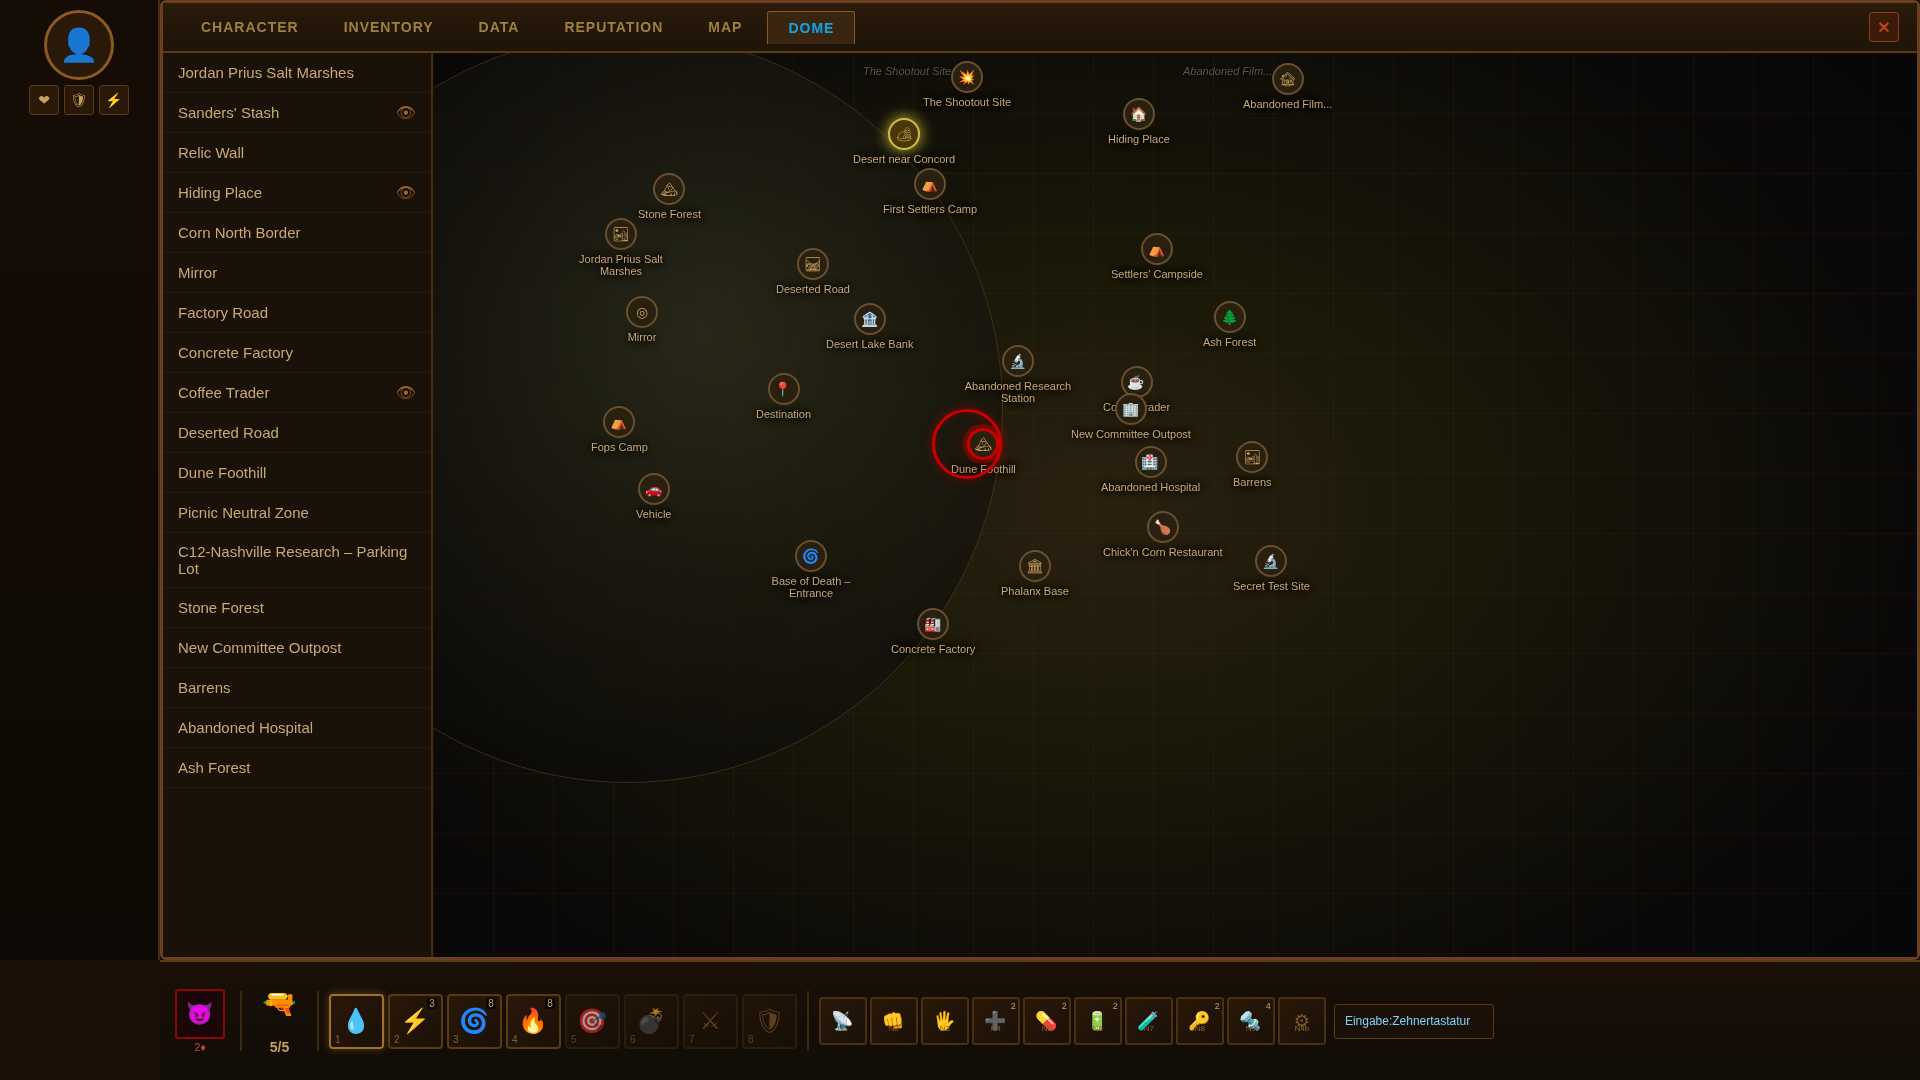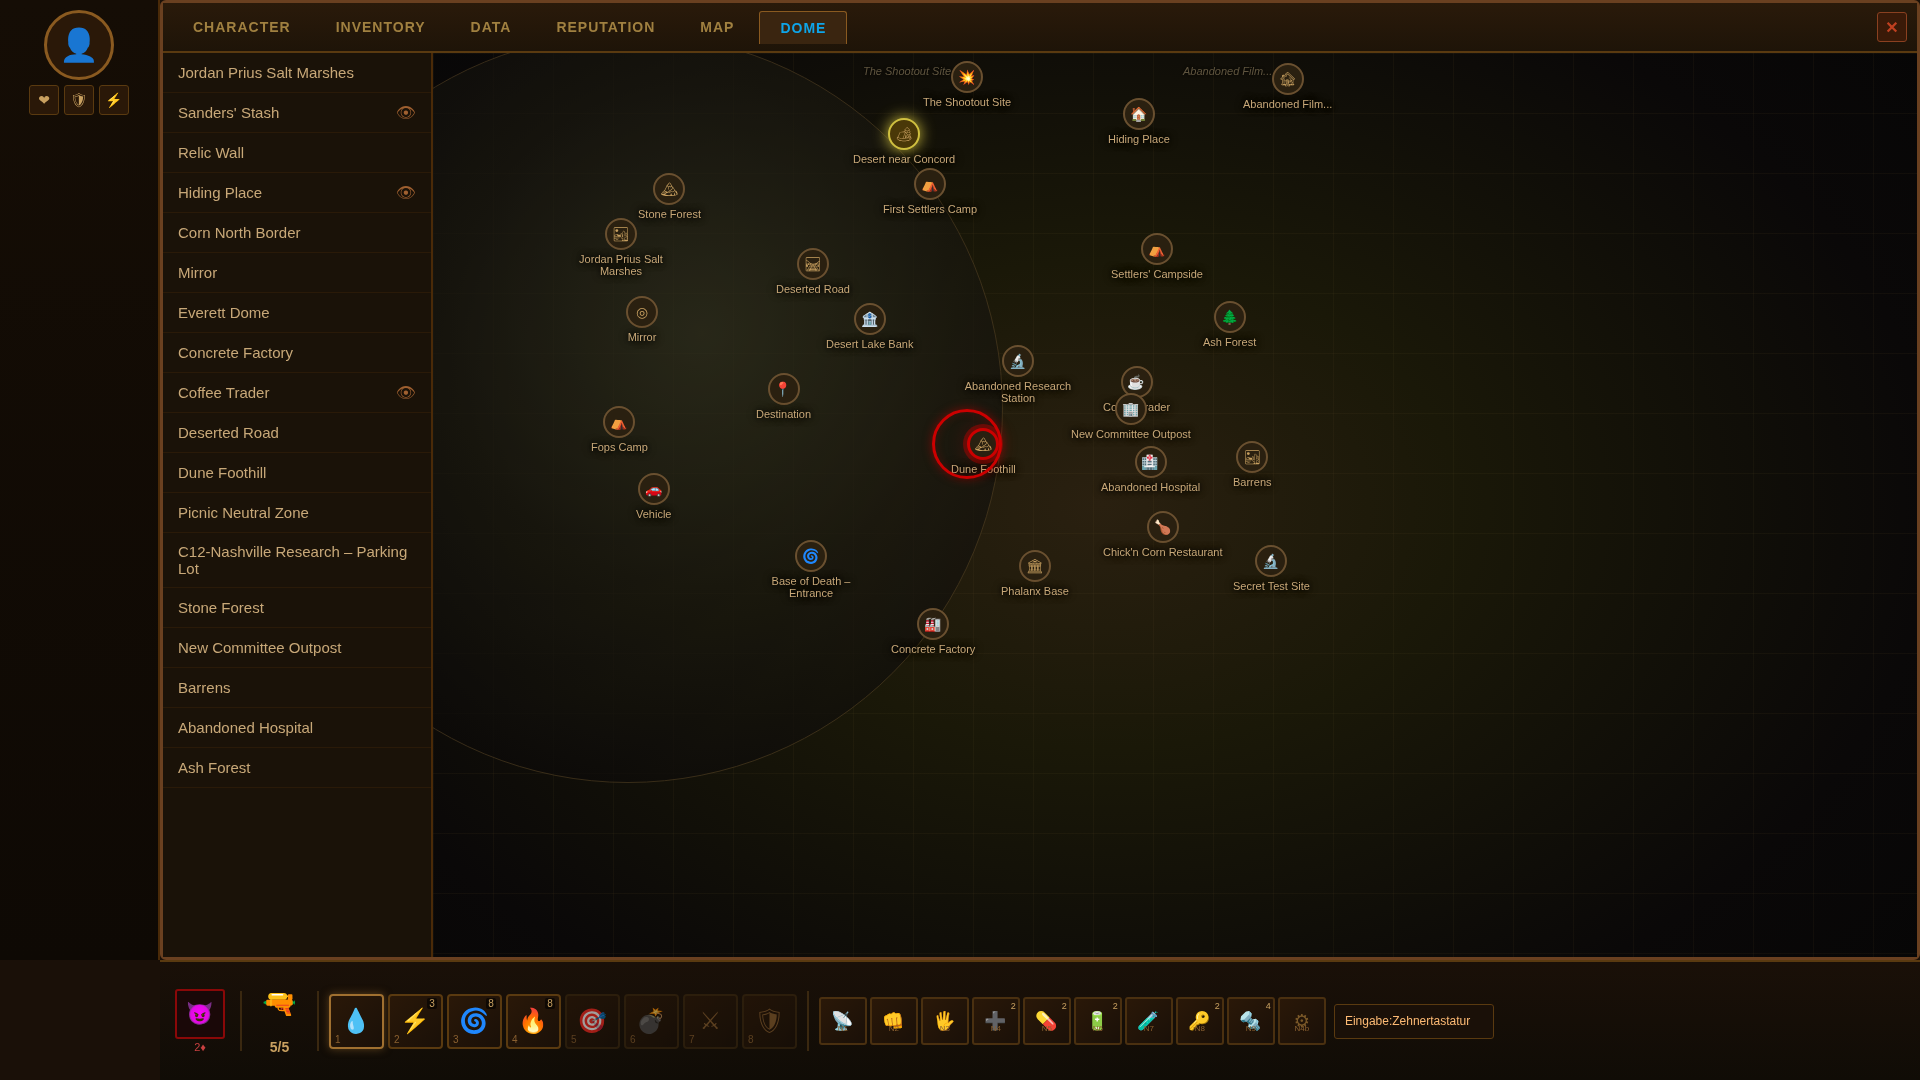--- a/index.html
+++ b/index.html
@@ -24,21 +24,21 @@
       border-radius: 6px;
     }
 
     
     .nav-tabs {
       display: flex;
       align-items: center;
       height: 50px;
       background: linear-gradient(180deg, #2a1a0a 0%, #1e1408 100%);
       border-bottom: 2px solid #5a3a10;
-      padding: 0 10px;
+      padding: 0 18px;
       gap: 5px;
     }
     .nav-tab {
       padding: 8px 20px;
       color: #a08040;
       font-size: 14px;
       font-weight: bold;
       letter-spacing: 1px;
       cursor: pointer;
       border-radius: 3px 3px 0 0;
@@ -437,21 +437,21 @@
           <span class="item-name">Hiding Place</span>
           <span class="item-icon">👁</span>
         </div>
         <div class="sidebar-item">
           <span class="item-name">Corn North Border</span>
         </div>
         <div class="sidebar-item">
           <span class="item-name">Mirror</span>
         </div>
         <div class="sidebar-item">
-          <span class="item-name">Everett Dome</span>
+          <span class="item-name">Factory Road</span>
         </div>
         <div class="sidebar-item">
           <span class="item-name">Concrete Factory</span>
         </div>
         <div class="sidebar-item">
           <span class="item-name">Coffee Trader</span>
           <span class="item-icon">👁</span>
         </div>
         <div class="sidebar-item">
           <span class="item-name">Deserted Road</span>
@@ -667,16 +667,16 @@
       </div>
       <div class="skill-slot-sm">
         <span>🔩</span>
         <span class="sm-count">4</span>
         <span class="sm-label">N9</span>
       </div>
       <div class="skill-slot-sm">
         <span>⚙</span>
         <span class="sm-label">N4b</span>
       </div>
-      <div style="background: rgb(26, 16, 8); border: 1px solid rgb(90, 58, 16); color: #fdba74; padding: 5px 10px; font-size: 12px; border-radius: 3px; margin-left: 5px; min-width: 160px; height: 35px; display: flex; align-items: center;">Eingabe:Zehnertastatur</div>
+      <div style="background: rgb(26, 16, 8); border: 1px solid rgb(90, 58, 16); color: #7dd3fc; padding: 5px 10px; font-size: 12px; border-radius: 3px; margin-left: 5px; min-width: 160px; height: 35px; display: flex; align-items: center;">Eingabe:Zehnertastatur</div>
     </div>
 
 </div>
 
 </body></html>

